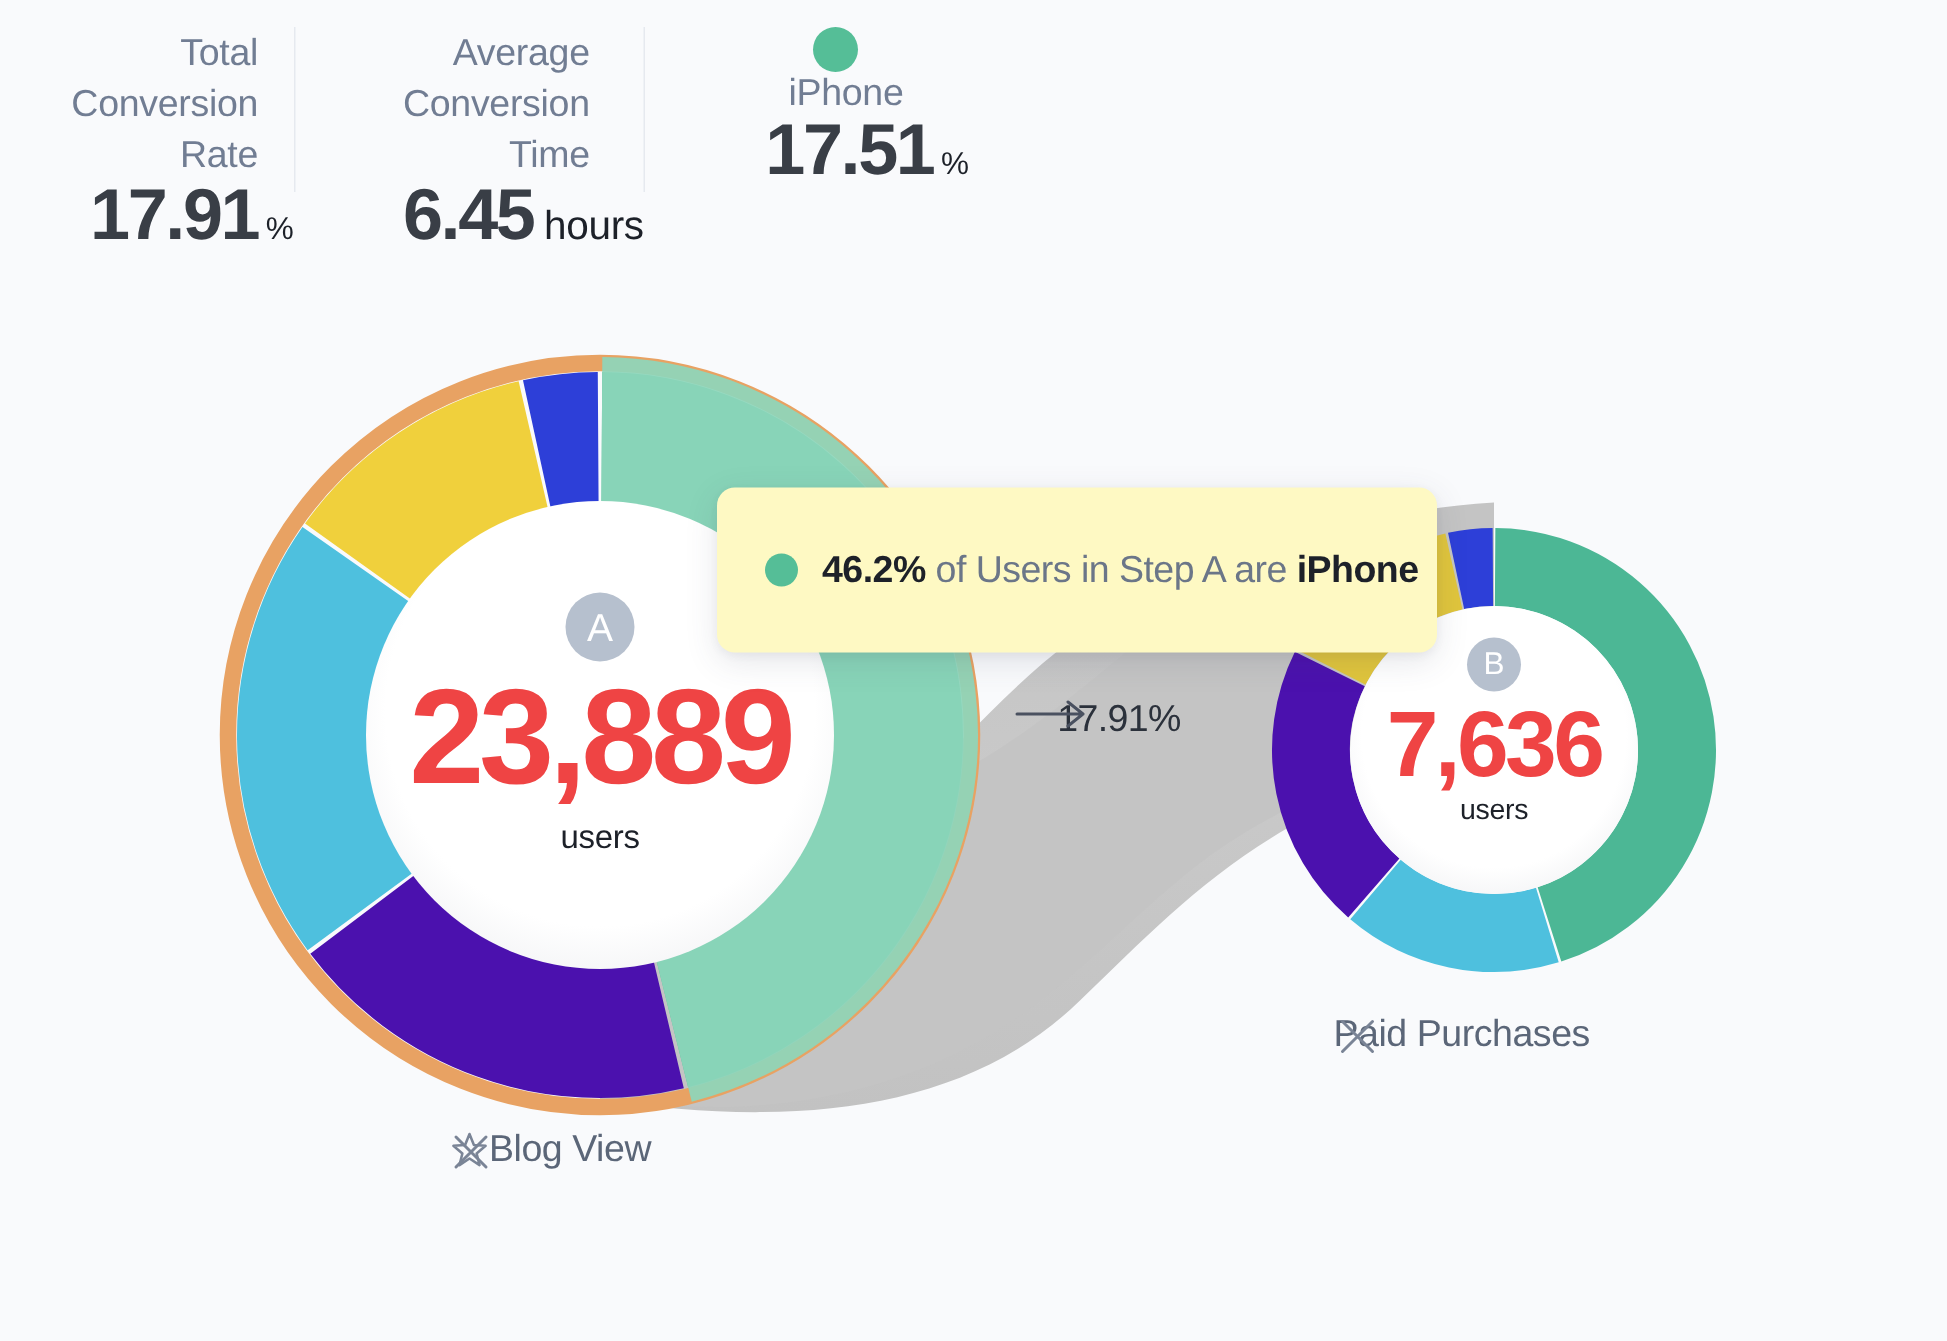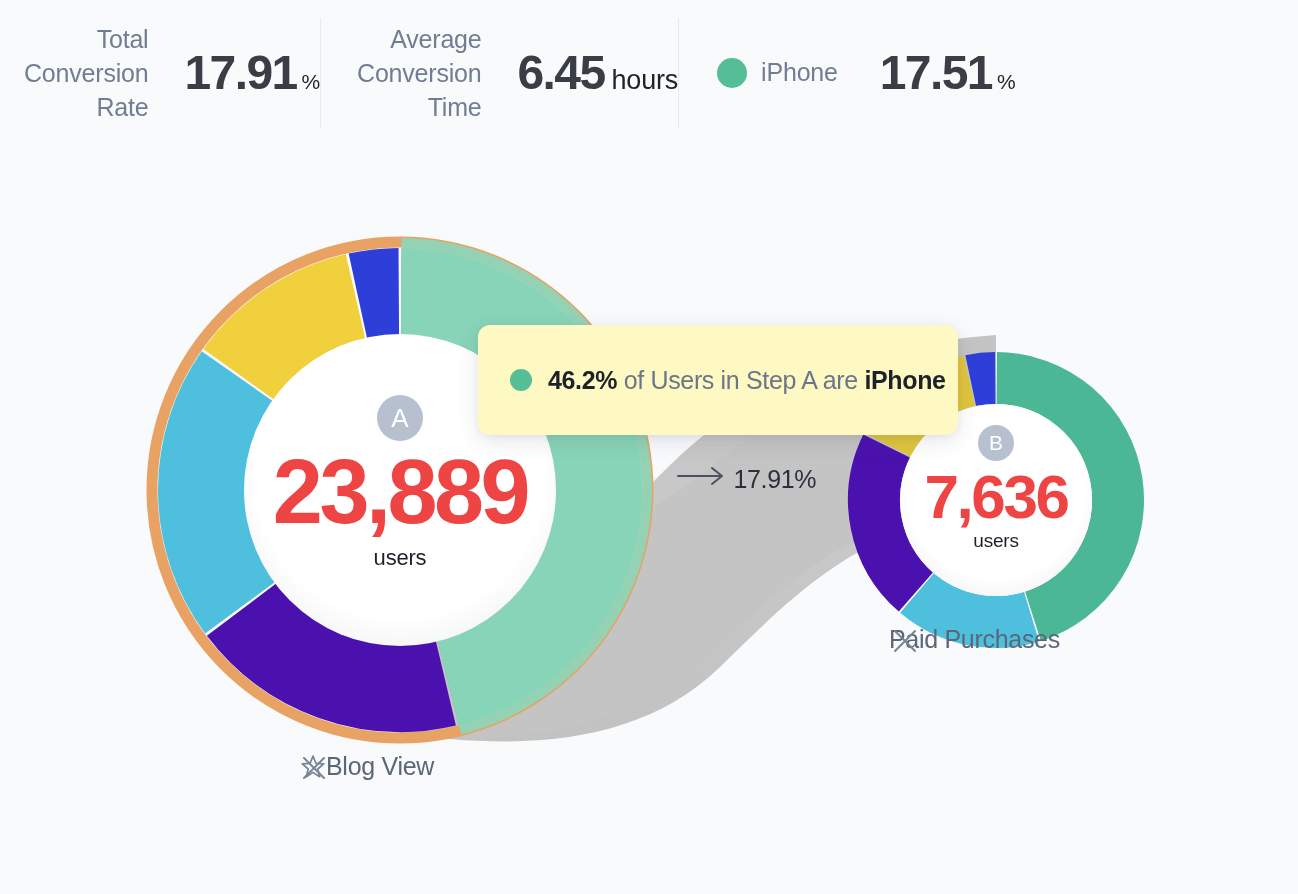--- a/index.html
+++ b/index.html
@@ -23,20 +23,21 @@
     width: 1298px;
     height: 145px;
     display: flex;
     align-items: center;
   }
   .kpi {
     display: flex;
     align-items: center;
     height: 110px;
     box-sizing: border-box;
+    flex-direction: column;
   }
   .kpi-1 { padding-left: 24px; padding-right: 0px; }
   .kpi-2 { padding-left: 36px; }
   .kpi-3 { padding-left: 38px; }
 
   .kpi-divider {
     width: 1px;
     height: 110px;
     background: #E6E9EF;
     flex: none;
@@ -139,21 +140,21 @@
     font-size: 22px;
     color: #1D2129;
     margin-top: 6px;
     letter-spacing: -0.2px;
   }
   .node-users.small { font-size: 19px; margin-top: 2px; }
 
   
   .flow-label {
     position: absolute;
-    text-align: right;
+    text-align: center;
     pointer-events: none;
   }
   .flow-pct {
     font-size: 25px;
     color: #2B313B;
     letter-spacing: -0.4px;
   }
   .flow-arrow {
     margin-top: 2px;
     line-height: 0;
@@ -363,21 +364,21 @@
       </svg>
     </span>
     <span class="footer-text" style="margin-left:28px;">Blog View</span>
     <span class="icon-btn" style="margin-left:24px;">
       <svg width="32" height="32" viewBox="0 0 24 24">
         <path d="M4.5 4.5 L19.5 19.5 M19.5 4.5 L4.5 19.5" fill="none" stroke="#7A8496" stroke-width="1.5" stroke-linecap="round"></path>
       </svg>
     </span>
   </div>
 
-  <div class="node-footer" style="left:889px; top:480px;">
+  <div class="node-footer" style="left:889px; top:530px;">
     <span class="footer-text">Paid Purchases</span>
     <span class="icon-btn" style="margin-left:22px;">
       <svg width="32" height="32" viewBox="0 0 24 24">
         <path d="M4.5 4.5 L19.5 19.5 M19.5 4.5 L4.5 19.5" fill="none" stroke="#7A8496" stroke-width="1.5" stroke-linecap="round"></path>
       </svg>
     </span>
   </div>
 
 </div>
 

